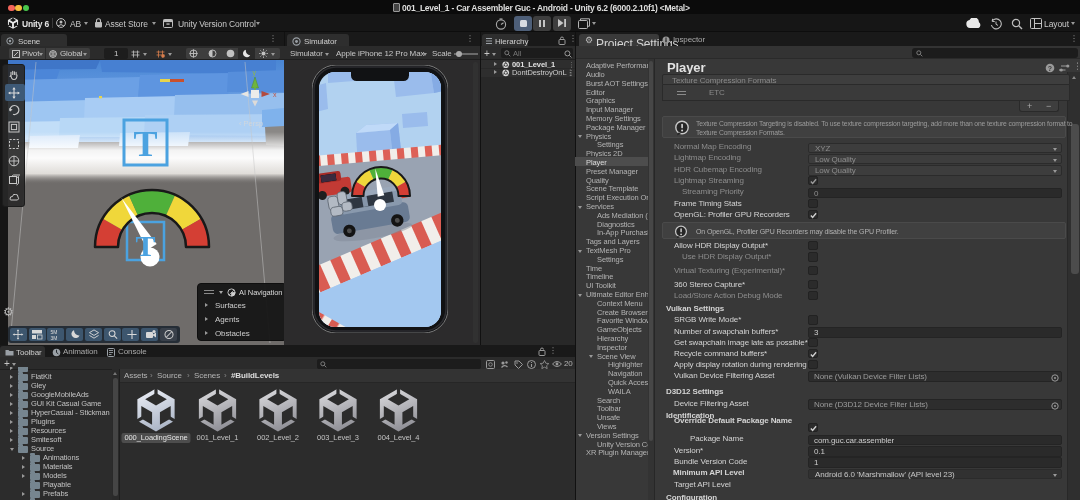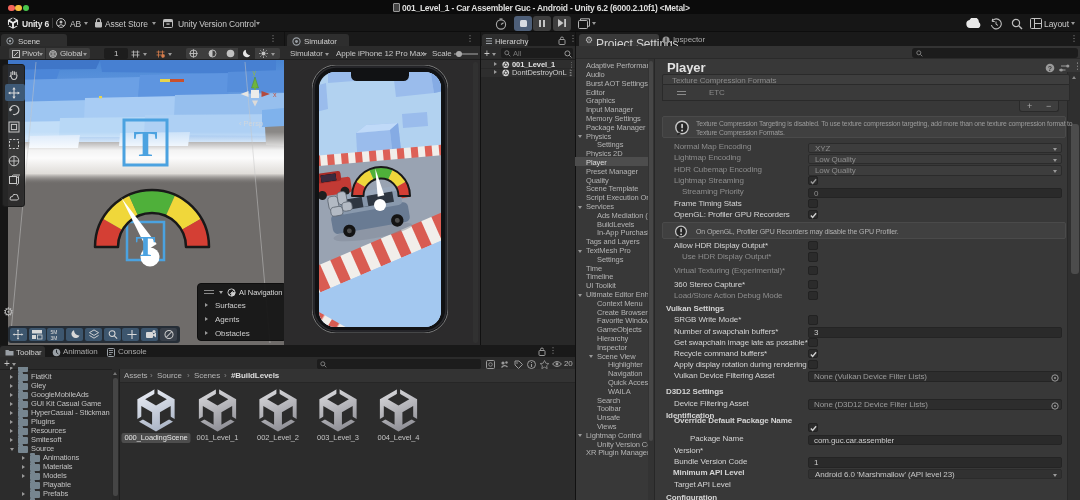--- a/index.html
+++ b/index.html
@@ -707,21 +707,21 @@
       <div class="tx" style="left:11px;top:91.2px;font-size:7.5px;color:#b4b4b4">Physics 2D</div>
       <div class="a" style="left:0;top:98.2px;width:79px;height:8.8px;background:#4d4d4d"></div>
       <div class="tx" style="left:11px;top:100.0px;font-size:7.5px;color:#dcdcdc">Player</div>
       <div class="tx" style="left:11px;top:108.8px;font-size:7.5px;color:#b4b4b4">Preset Manager</div>
       <div class="tx" style="left:11px;top:117.6px;font-size:7.5px;color:#b4b4b4">Quality</div>
       <div class="tx" style="left:11px;top:126.4px;font-size:7.5px;color:#b4b4b4">Scene Template</div>
       <div class="tx" style="left:11px;top:135.2px;font-size:7.5px;color:#b4b4b4">Script Execution Ord</div>
       <div class="a" style="left:3px;top:146.5px;width:0;height:0;border-left:2.2px solid transparent;border-right:2.2px solid transparent;border-top:3.0px solid #999"></div>
       <div class="tx" style="left:11px;top:144.0px;font-size:7.5px;color:#b4b4b4">Services</div>
       <div class="tx" style="left:22px;top:152.8px;font-size:7.5px;color:#b4b4b4">Ads Mediation (L</div>
-      <div class="tx" style="left:22px;top:161.6px;font-size:7.5px;color:#b4b4b4">BuildLevels</div>
+      <div class="tx" style="left:22px;top:161.6px;font-size:7.5px;color:#b4b4b4">Diagnostics</div>
       <div class="tx" style="left:22px;top:170.4px;font-size:7.5px;color:#b4b4b4">In-App Purchasin</div>
       <div class="tx" style="left:11px;top:179.2px;font-size:7.5px;color:#b4b4b4">Tags and Layers</div>
       <div class="a" style="left:3px;top:190.5px;width:0;height:0;border-left:2.2px solid transparent;border-right:2.2px solid transparent;border-top:3.0px solid #999"></div>
       <div class="tx" style="left:11px;top:188.0px;font-size:7.5px;color:#b4b4b4">TextMesh Pro</div>
       <div class="tx" style="left:22px;top:196.8px;font-size:7.5px;color:#b4b4b4">Settings</div>
       <div class="tx" style="left:11px;top:205.6px;font-size:7.5px;color:#b4b4b4">Time</div>
       <div class="tx" style="left:11px;top:214.4px;font-size:7.5px;color:#b4b4b4">Timeline</div>
       <div class="tx" style="left:11px;top:223.2px;font-size:7.5px;color:#b4b4b4">UI Toolkit</div>
       <div class="a" style="left:3px;top:234.5px;width:0;height:0;border-left:2.2px solid transparent;border-right:2.2px solid transparent;border-top:3.0px solid #999"></div>
       <div class="tx" style="left:11px;top:232.0px;font-size:7.5px;color:#b4b4b4">Ultimate Editor Enh</div>
@@ -735,21 +735,21 @@
       <div class="tx" style="left:22px;top:293.6px;font-size:7.5px;color:#b4b4b4">Scene View</div>
       <div class="tx" style="left:33px;top:302.4px;font-size:7.5px;color:#b4b4b4">Highlighter</div>
       <div class="tx" style="left:33px;top:311.2px;font-size:7.5px;color:#b4b4b4">Navigation</div>
       <div class="tx" style="left:33px;top:320.0px;font-size:7.5px;color:#b4b4b4">Quick Access B</div>
       <div class="tx" style="left:33px;top:328.8px;font-size:7.5px;color:#b4b4b4">WAILA</div>
       <div class="tx" style="left:22px;top:337.6px;font-size:7.5px;color:#b4b4b4">Search</div>
       <div class="tx" style="left:22px;top:346.4px;font-size:7.5px;color:#b4b4b4">Toolbar</div>
       <div class="tx" style="left:22px;top:355.2px;font-size:7.5px;color:#b4b4b4">Unsafe</div>
       <div class="tx" style="left:22px;top:364.0px;font-size:7.5px;color:#b4b4b4">Views</div>
       <div class="a" style="left:3px;top:375.3px;width:0;height:0;border-left:2.2px solid transparent;border-right:2.2px solid transparent;border-top:3.0px solid #999"></div>
-      <div class="tx" style="left:11px;top:372.8px;font-size:7.5px;color:#b4b4b4">Lightmap Control</div>
+      <div class="tx" style="left:11px;top:372.8px;font-size:7.5px;color:#b4b4b4">Version Settings</div>
       <div class="tx" style="left:22px;top:381.6px;font-size:7.5px;color:#b4b4b4">Unity Version Cor</div>
       <div class="tx" style="left:11px;top:390.4px;font-size:7.5px;color:#b4b4b4">XR Plugin Managem</div>
     </div>
     <div class="a" style="left:648px;top:59px;width:6px;height:441px;background:#333">
 <div class="a" style="left:1px;top:2px;width:4px;height:380px;background:#474747;border-radius:2px"></div>
     </div>
 <div class="a" style="left:654px;top:59px;width:1px;height:441px;background:#272727"></div>
 <div class="a" style="left:655px;top:59px;width:425px;height:441px;overflow:hidden;background:#383838">
       <div class="tx" style="left:12px;top:2px;font-size:13px;font-weight:bold;color:#e2e2e2">Player</div>
       <svg class="a" style="left:390px;top:4px" width="10" height="10" viewBox="0 0 10 10">
@@ -879,20 +879,23 @@
       <div class="a" style="left:153px;top:363.5px;width:9.5px;height:9.5px;background:#2b2b2b;border:1px solid #222;border-radius:2px">
         <svg class="a" style="left:1px;top:1px" width="7" height="7" viewBox="0 0 8 8">
           <path d="M1 4 L3 6.2 L7 1.5" fill="none" stroke="#cfcfcf" stroke-width="1.6"></path>
         </svg>
       </div>
       <div class="tx" style="left:35px;top:376.0px;font-size:8px;font-weight:normal;color:#d4d4d4">Package Name</div>
       <div class="a" style="left:153px;top:375.5px;width:254px;height:10.5px;background:#2a2a2a;border:1px solid #242424;border-radius:2px">
         <div class="tx" style="left:5px;top:1px;font-size:8px;color:#cccccc">com.guc.car.assembler</div>
       </div>
       <div class="tx" style="left:19px;top:387.5px;font-size:8px;font-weight:normal;color:#d4d4d4">Version*</div>
+      <div class="a" style="left:153px;top:387.0px;width:254px;height:10.5px;background:#2a2a2a;border:1px solid #242424;border-radius:2px">
+        <div class="tx" style="left:5px;top:1px;font-size:8px;color:#cccccc">0.1</div>
+      </div>
       <div class="tx" style="left:19px;top:398.5px;font-size:8px;font-weight:normal;color:#d4d4d4">Bundle Version Code</div>
       <div class="a" style="left:153px;top:398.0px;width:254px;height:10.5px;background:#2a2a2a;border:1px solid #242424;border-radius:2px">
         <div class="tx" style="left:5px;top:1px;font-size:8px;color:#cccccc">1</div>
       </div>
       <div class="tx" style="left:18px;top:410.0px;font-size:8px;font-weight:bold;color:#d4d4d4">Minimum API Level</div>
       <div class="a" style="left:153px;top:409.5px;width:254px;height:10.5px;background:#313131;border:1px solid #2b2b2b;border-radius:2px">
         <div class="tx" style="left:6px;top:1px;font-size:8px;color:#c6c6c6">Android 6.0 'Marshmallow' (API level 23)</div>
         <div class="a" style="right:4px;top:4.0px;width:0;height:0;border-left:2.5px solid transparent;border-right:2.5px solid transparent;border-top:3.3px solid #999"></div>
       </div>
       <div class="tx" style="left:19px;top:421.5px;font-size:8px;font-weight:normal;color:#d4d4d4">Target API Level</div>

